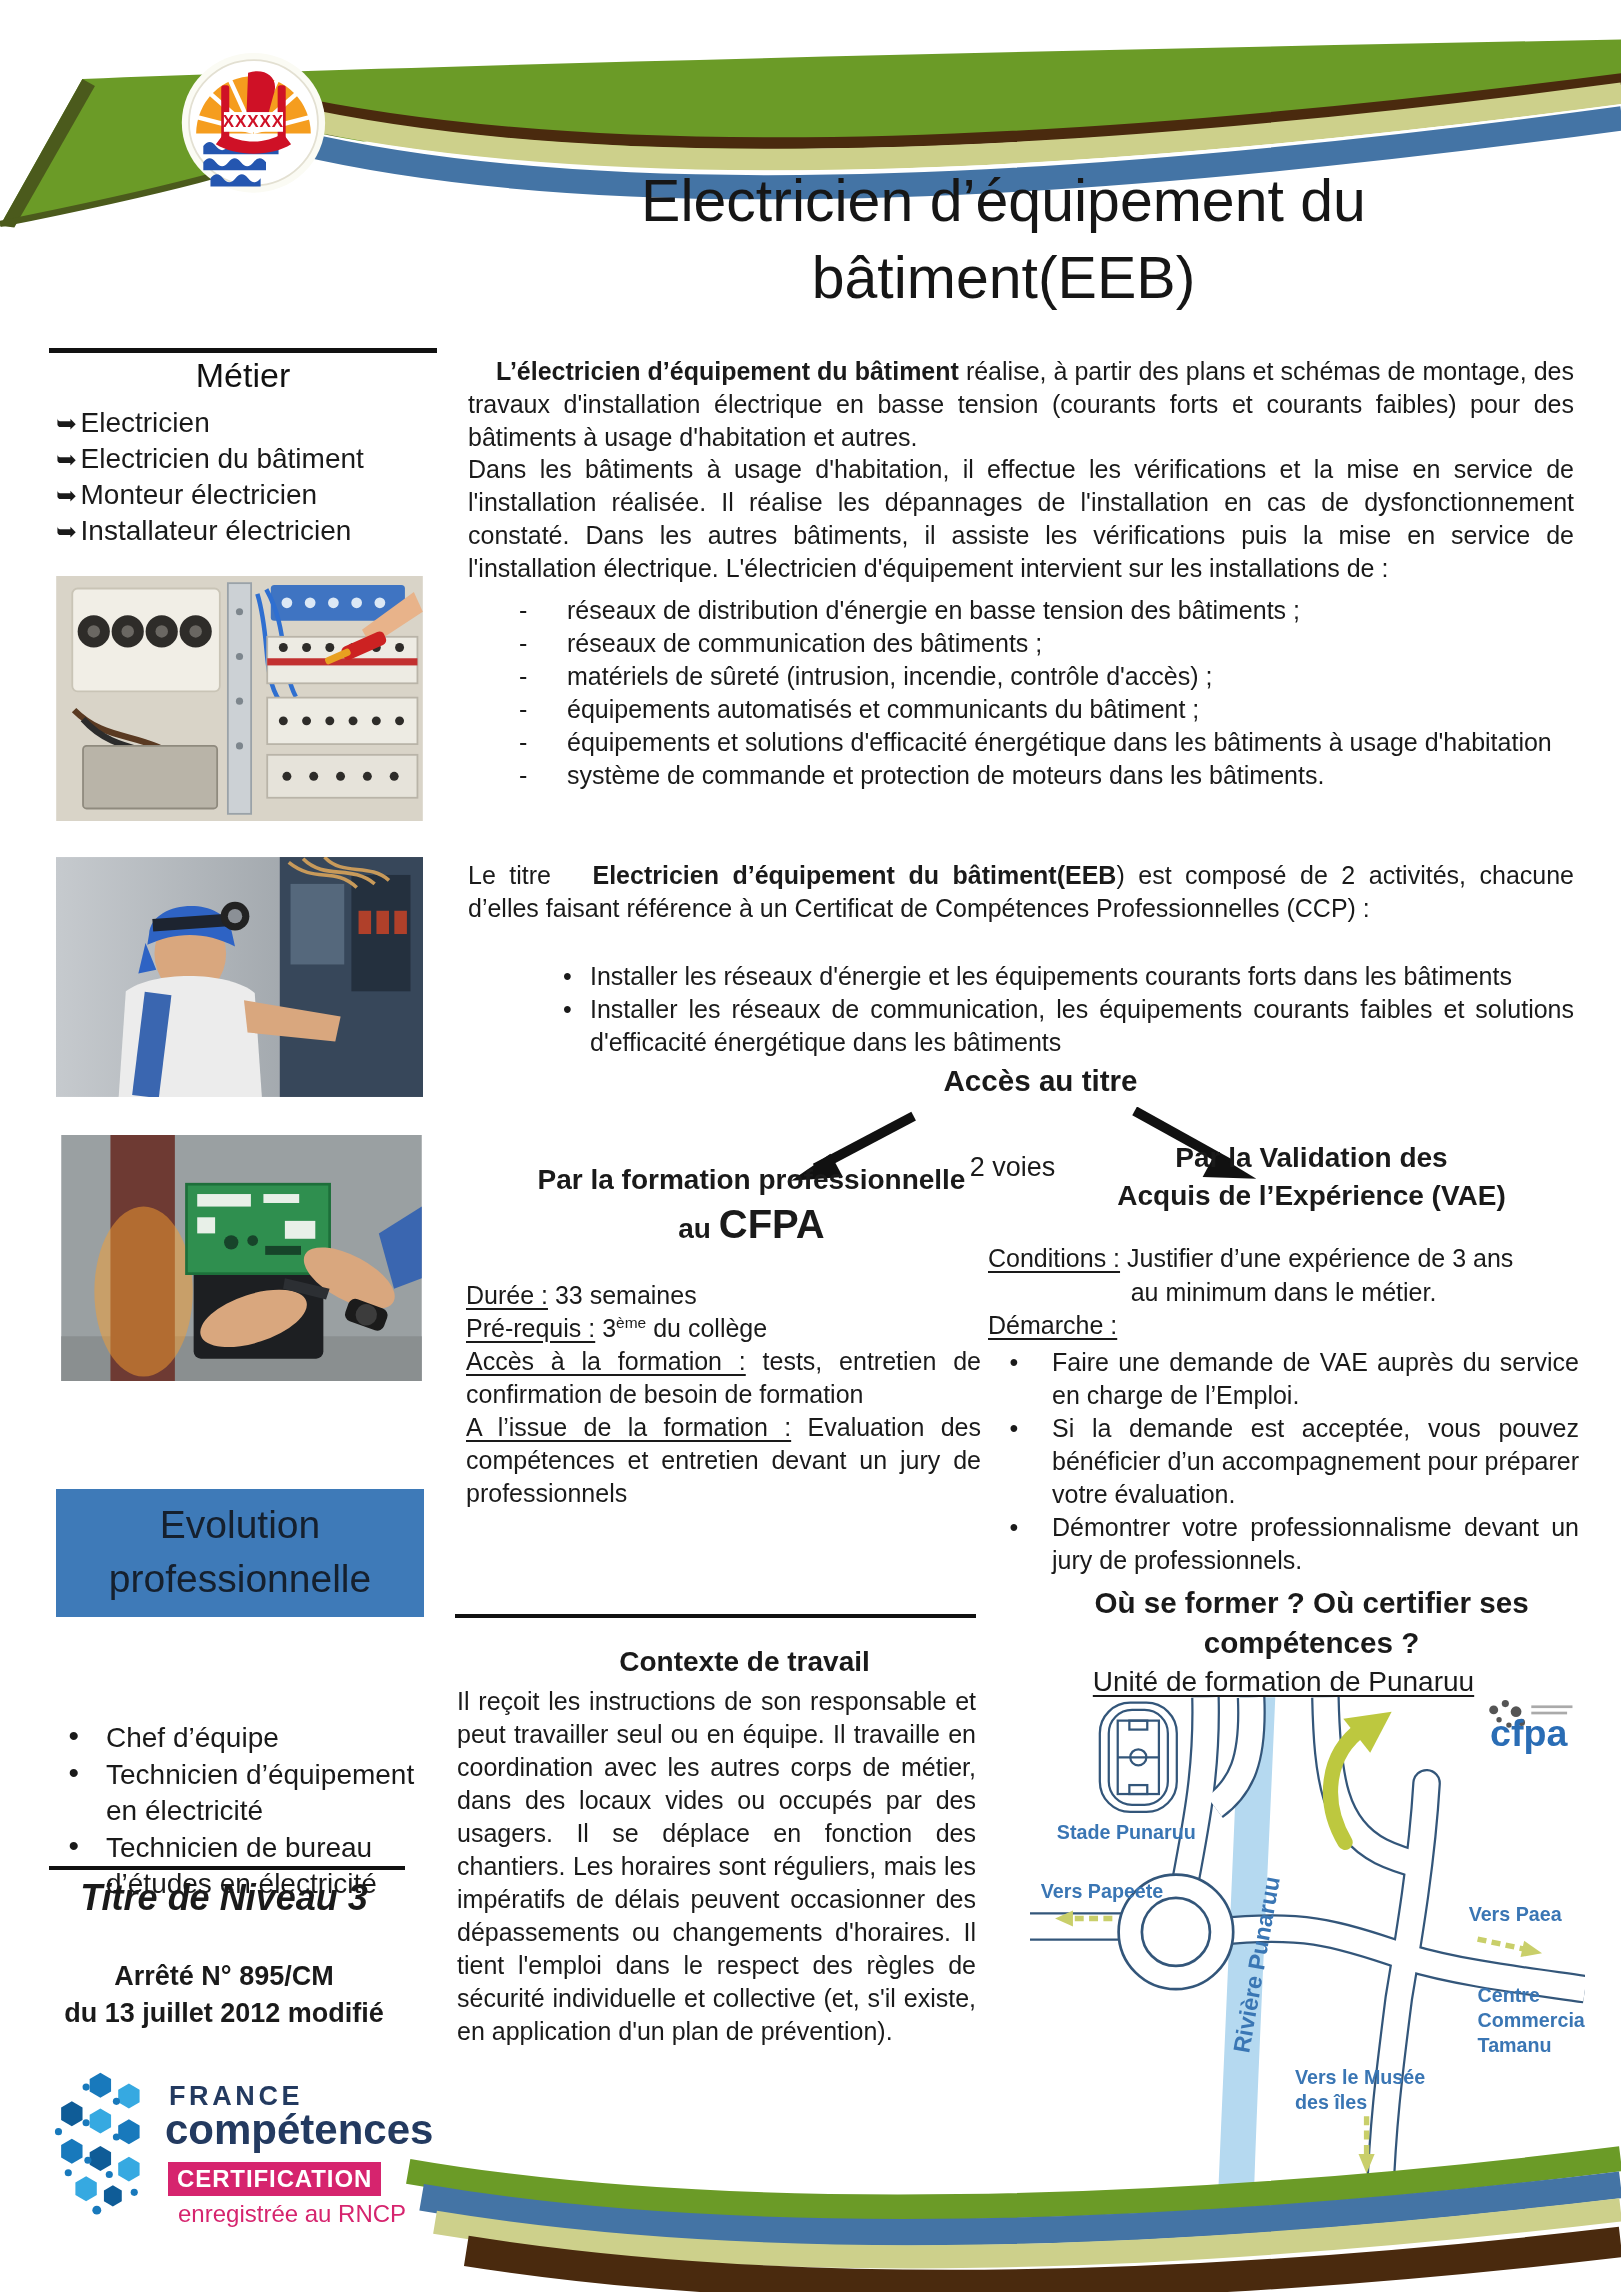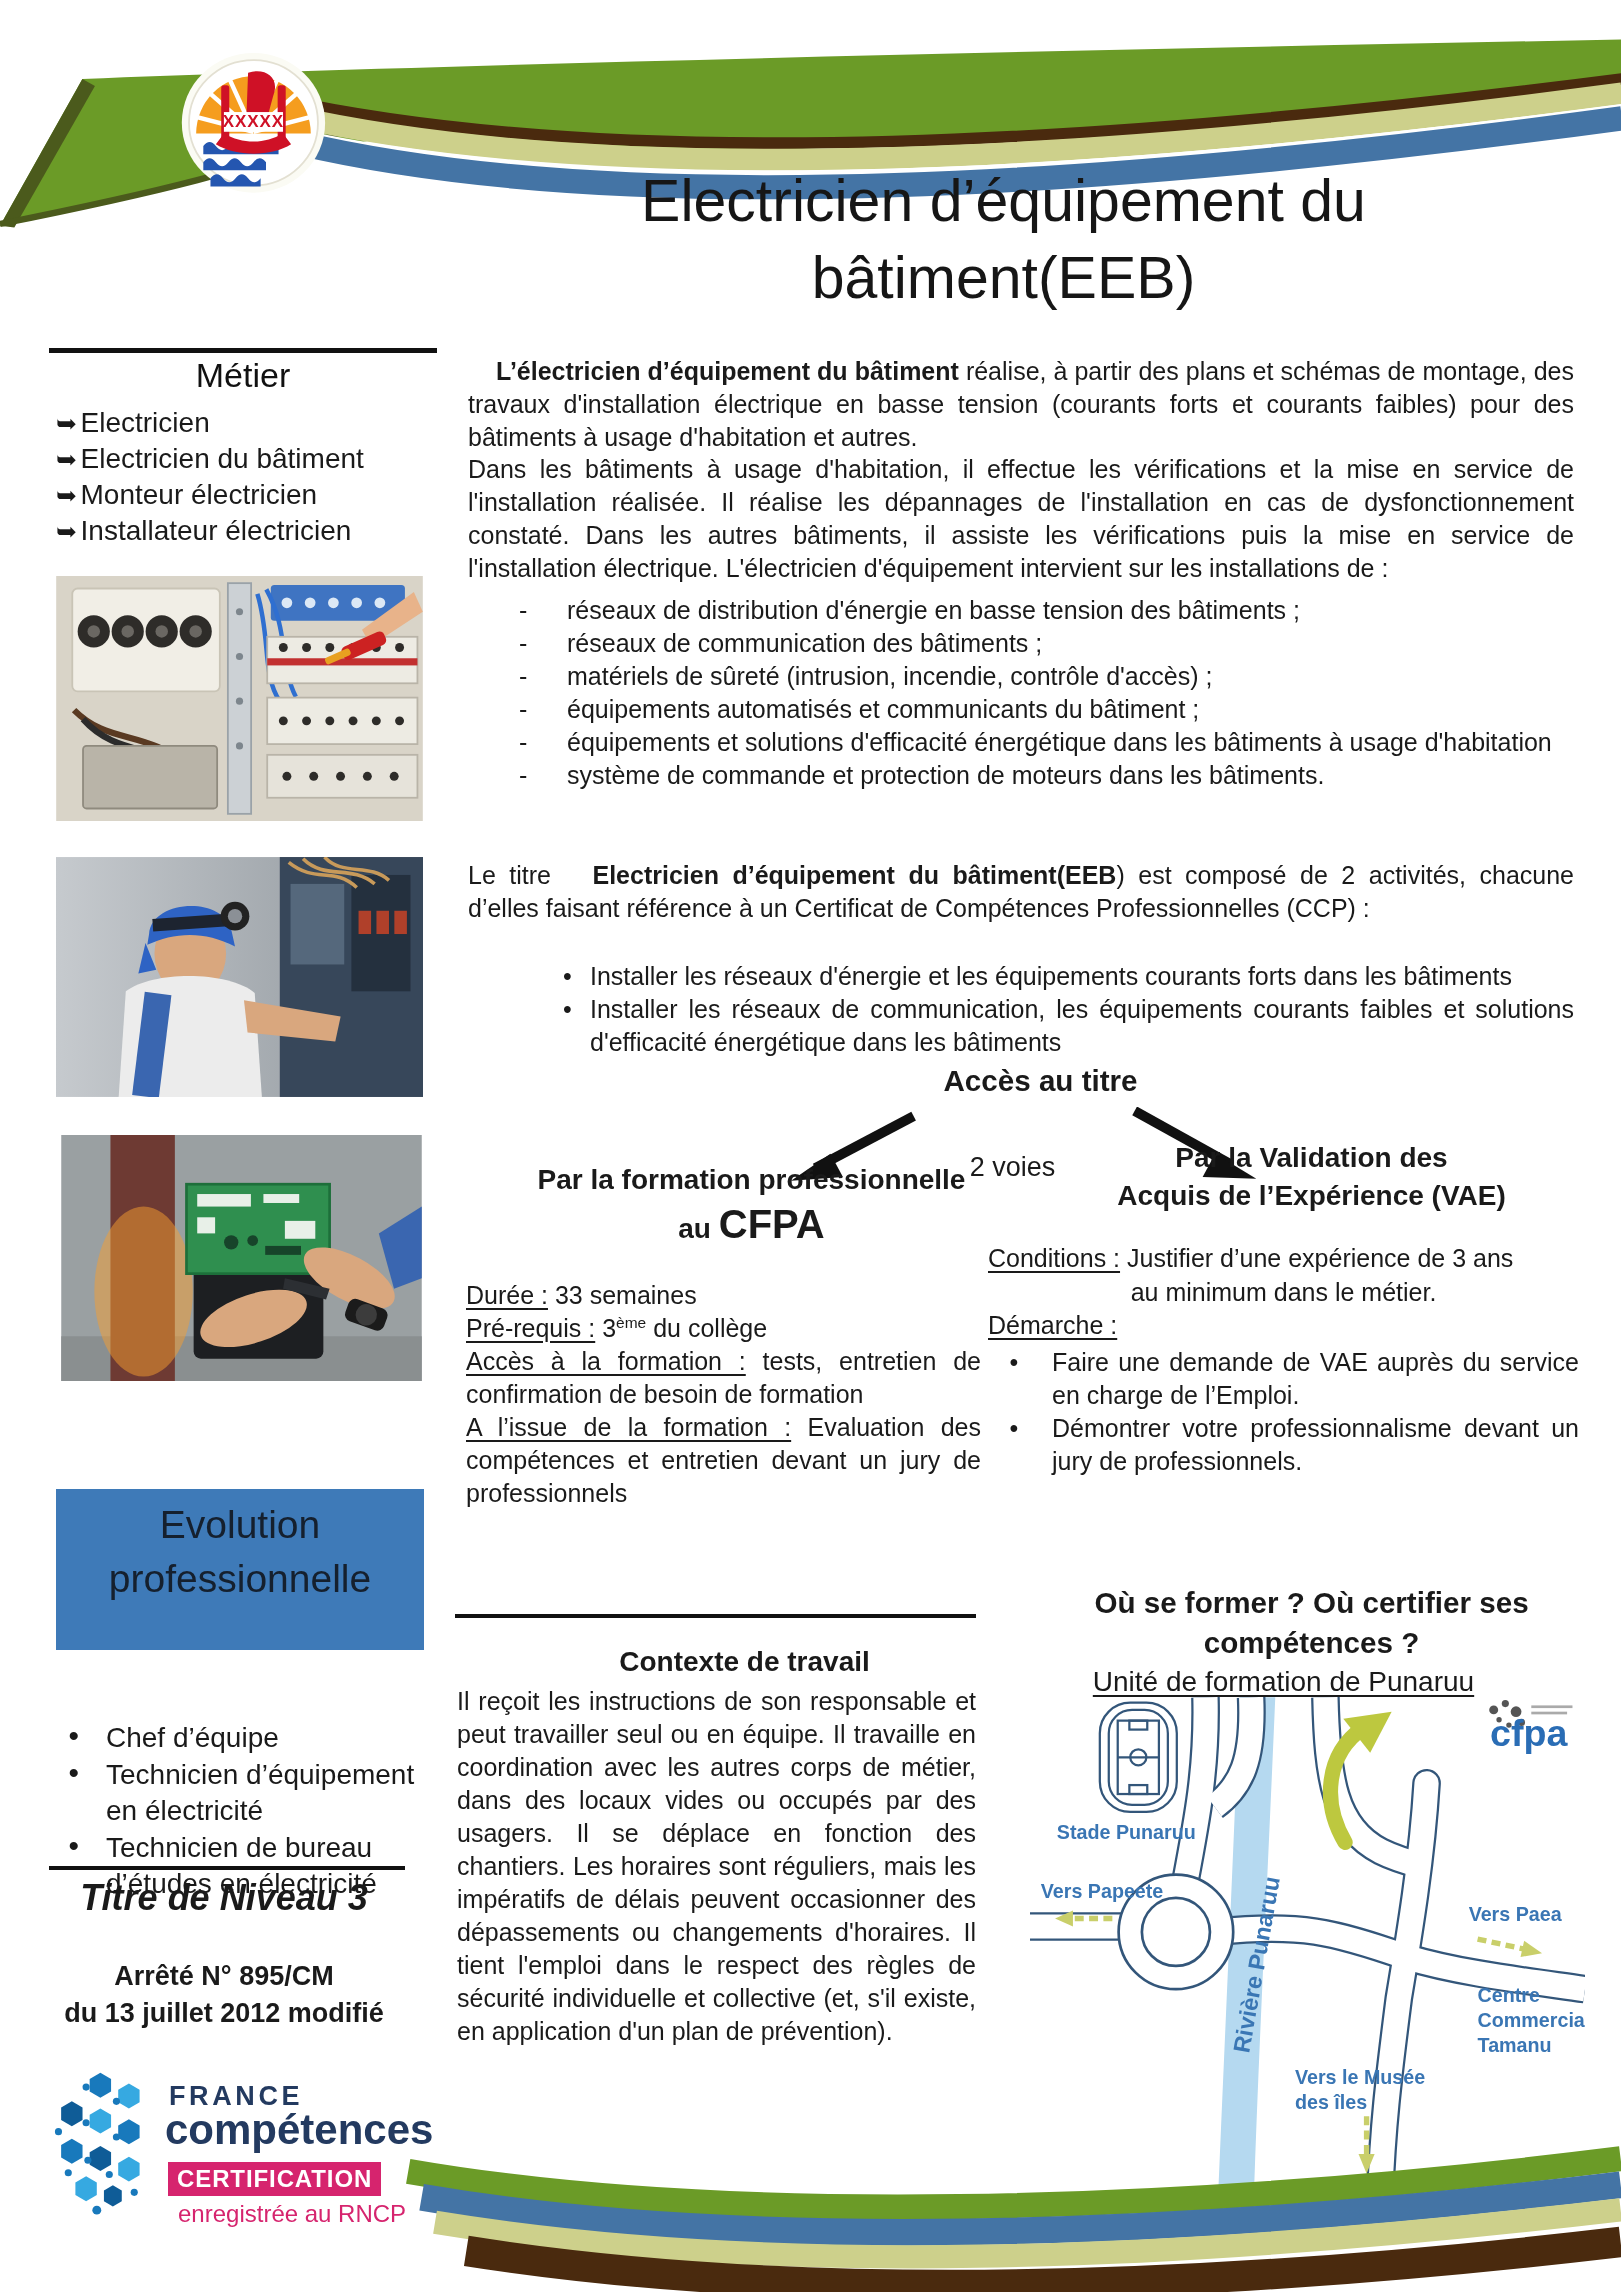--- a/index.html
+++ b/index.html
@@ -17,21 +17,21 @@
   .main-title{left:385px;top:163px;width:1237px;font-size:59px;line-height:77px;color:#161616;}
 
   
   .metier-rule{left:49px;top:348px;width:388px;height:4.5px;background:#111;}
   .metier-title{left:49px;top:356px;width:388px;font-size:34px;color:#111;}
   .metier-list{left:56px;top:405px;width:385px;font-size:28px;line-height:35px;}
   .metrow{white-space:nowrap;}
   .metier-glyph{display:inline-block;margin-right:3.6px;}
   .metier-glyph::before{content:"➥";font-size:25px;}
   .photo{border:0;}
-  .evo-box{left:56px;top:1489px;width:368px;height:161px;background:#3e7ab8;}
+  .evo-box{left:56px;top:1489px;width:368px;height:128px;background:#3e7ab8;}
   .evo-box .txt{width:100%;margin-top:9px;font-size:39px;line-height:54px;color:#15202e;}
   .evo-list{left:56px;top:1720px;width:381px;font-size:28px;line-height:36px;}
   .evorow{position:relative;padding-left:50px;margin-bottom:0.9px;}
   .evorow::before{content:"•";position:absolute;left:12.5px;top:-1.8px;font-size:30px;}
   .side-rule2{left:49px;top:1866px;width:356px;height:3.6px;background:#111;}
   .level-title{left:27px;top:1877px;width:394px;font-size:36px;font-style:italic;font-weight:700;}
   .decree{left:27px;top:1958px;width:394px;font-size:27px;line-height:37px;font-weight:700;}
 
   
   .fc{left:54px;top:2067px;width:358px;height:166px;}
@@ -368,20 +368,21 @@
   </div>
   <div class="abs vae-cond">
     <div><span class="u">Conditions :</span><span> Justifier d’une expérience de 3 ans</span></div>
     <div class="ctr">au minimum dans le métier.</div>
   </div>
   <div class="abs vae-dem">
     <span class="u">Démarche :</span>
   </div>
   <div class="abs vae-list">
     <div class="vaerow just">Faire une demande de VAE auprès du service en charge de l’Emploi.</div>
+    <div class="vaerow just">Si la demande est acceptée, vous pouvez bénéficier d’un accompagnement pour préparer votre évaluation.</div>
     <div class="vaerow just">Démontrer votre professionnalisme devant un jury de professionnels.</div>
   </div>
 
   <div class="abs ou-title ctr b">
     <div>Où se former ? Où certifier ses</div>
     <div>compétences ?</div>
   </div>
   <div class="abs unite ctr">
     <span class="u">Unité de formation de Punaruu</span>
   </div>

